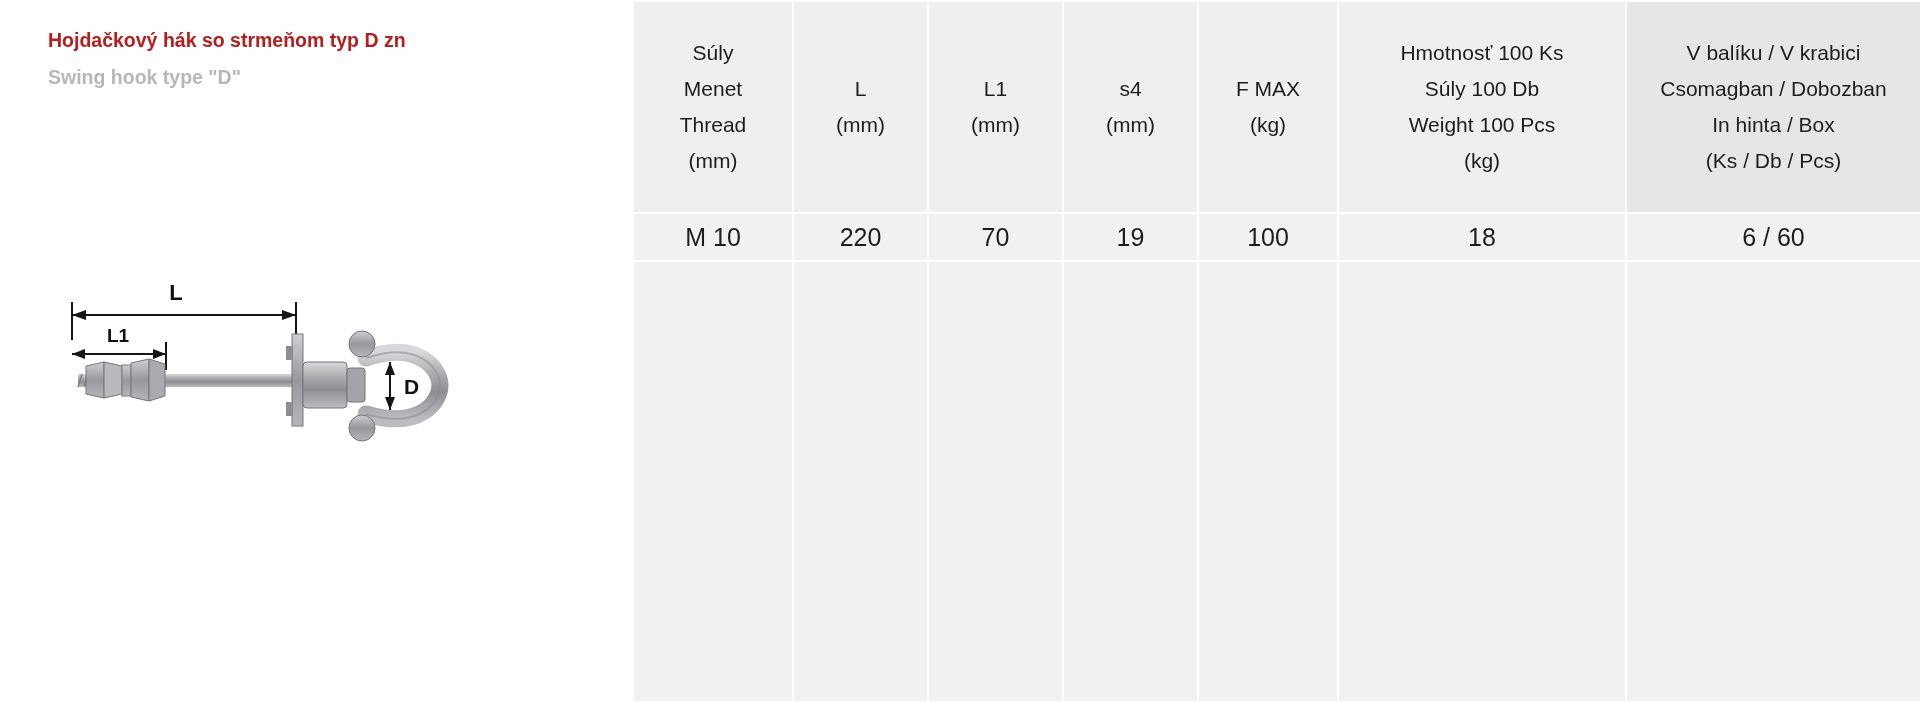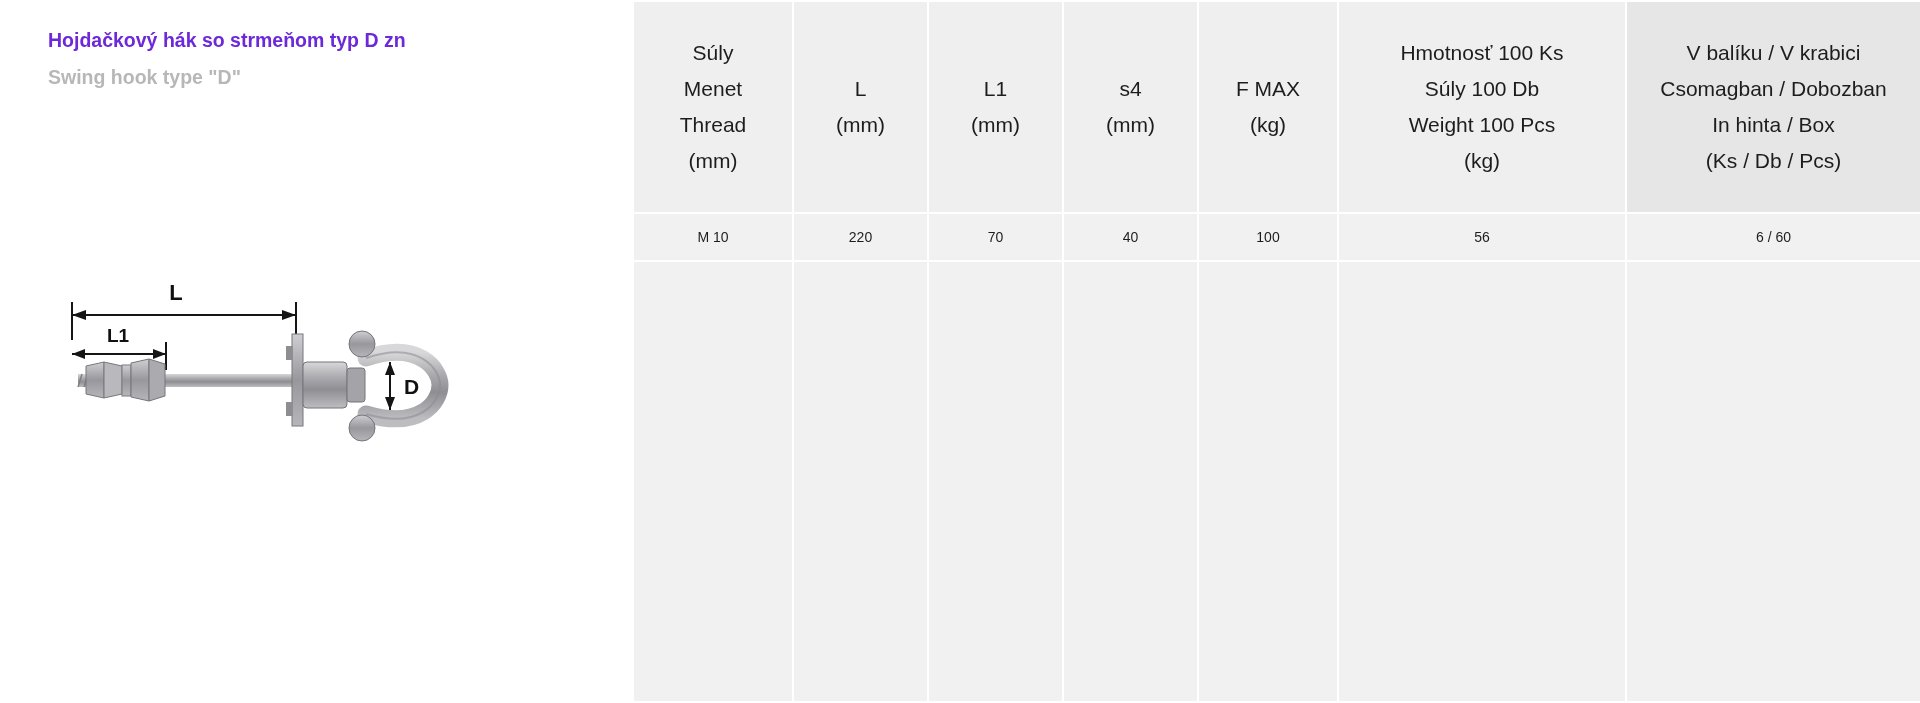--- a/index.html
+++ b/index.html
@@ -31,21 +31,21 @@
   }
   .titles {
     position: absolute;
     left: 48px;
     top: 22px;
     width: 560px;
   }
   .titles .t {
     font-size: 19.5px;
     font-weight: bold;
-    color: #6d28d9;
+    color: #b91c1c;
     line-height: 37px;
     white-space: nowrap;
   }
   .titles .t.muted {
     color: #b7b7b7;
     font-weight: bold;
   }
 
   
   .product {
@@ -101,21 +101,21 @@
   table.spec thead th {
     height: 210px;
     font-size: 21px;
     line-height: 36px;
     background: #efefef;
   }
   table.spec thead th.wide {
     background: #e6e6e6;
   }
   table.spec tbody td {
-    font-size: 14px;
+    font-size: 25px;
     line-height: 46px;
     height: 46px;
   }
   table.spec tbody tr.filler td {
     height: auto;
   }
   .hdr-line { display: block; white-space: nowrap; }
 </style>
 </head>
 <body>
@@ -252,23 +252,23 @@
             <span class="hdr-line">In hinta / Box</span>
             <span class="hdr-line">(Ks / Db / Pcs)</span>
           </th>
         </tr>
       </thead>
       <tbody>
         <tr>
           <td>M 10</td>
           <td>220</td>
           <td>70</td>
-          <td>40</td>
+          <td>19</td>
           <td>100</td>
-          <td>56</td>
+          <td>18</td>
           <td>6 / 60</td>
         </tr>
         <tr class="filler">
           <td></td>
           <td></td>
           <td></td>
           <td></td>
           <td></td>
           <td></td>
           <td></td>

